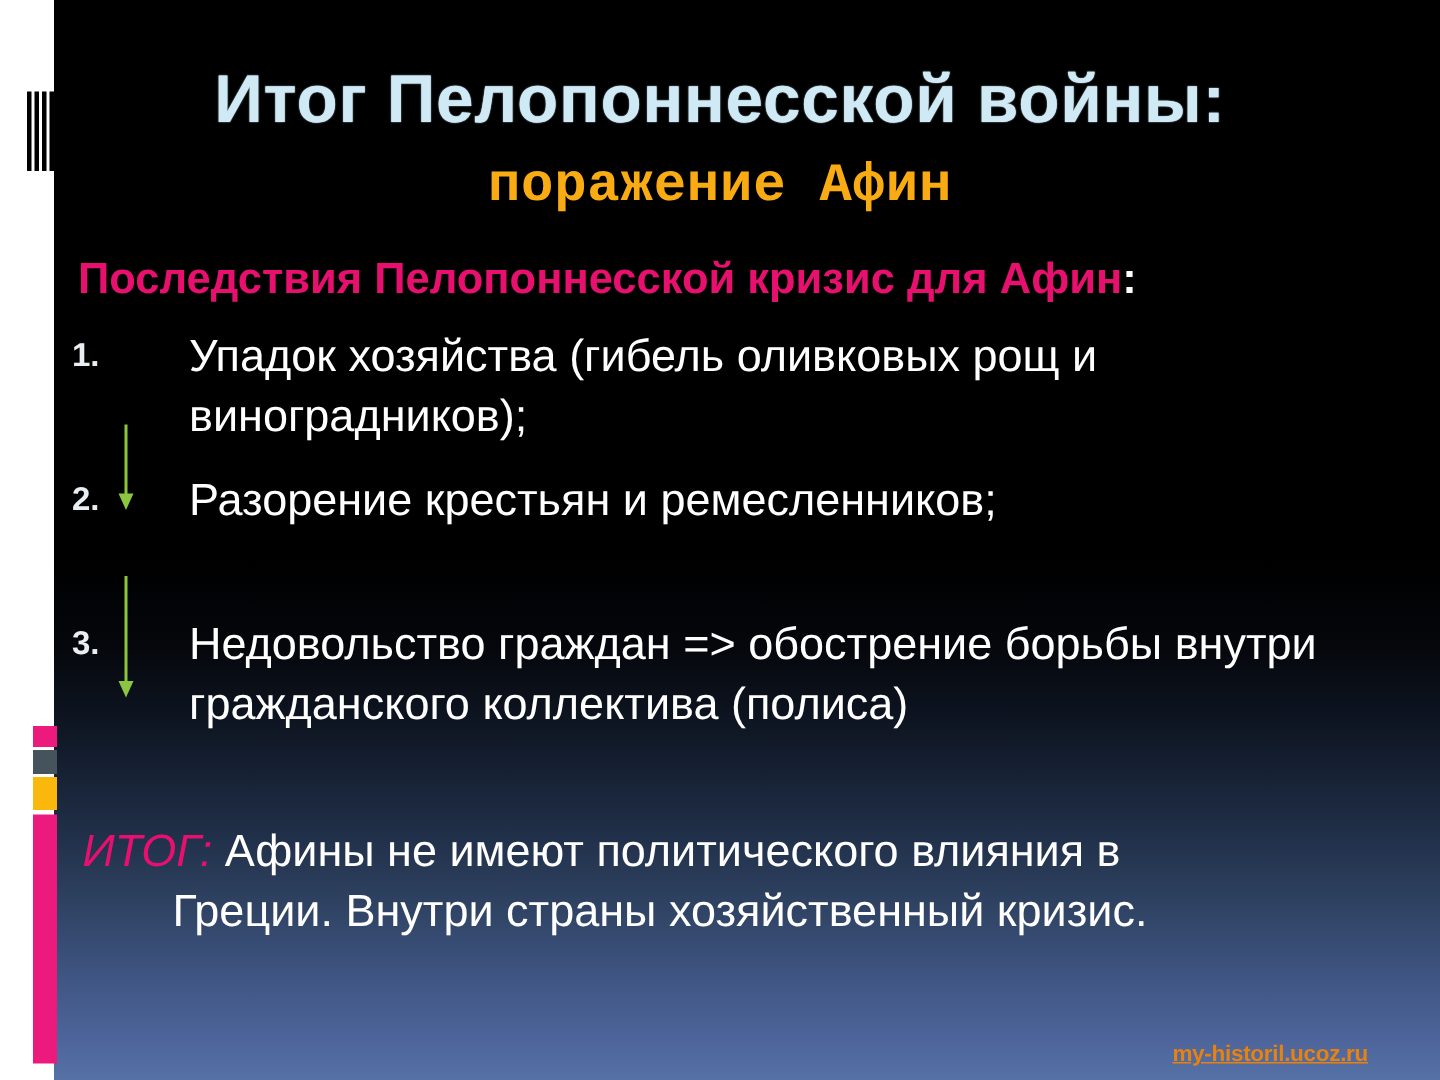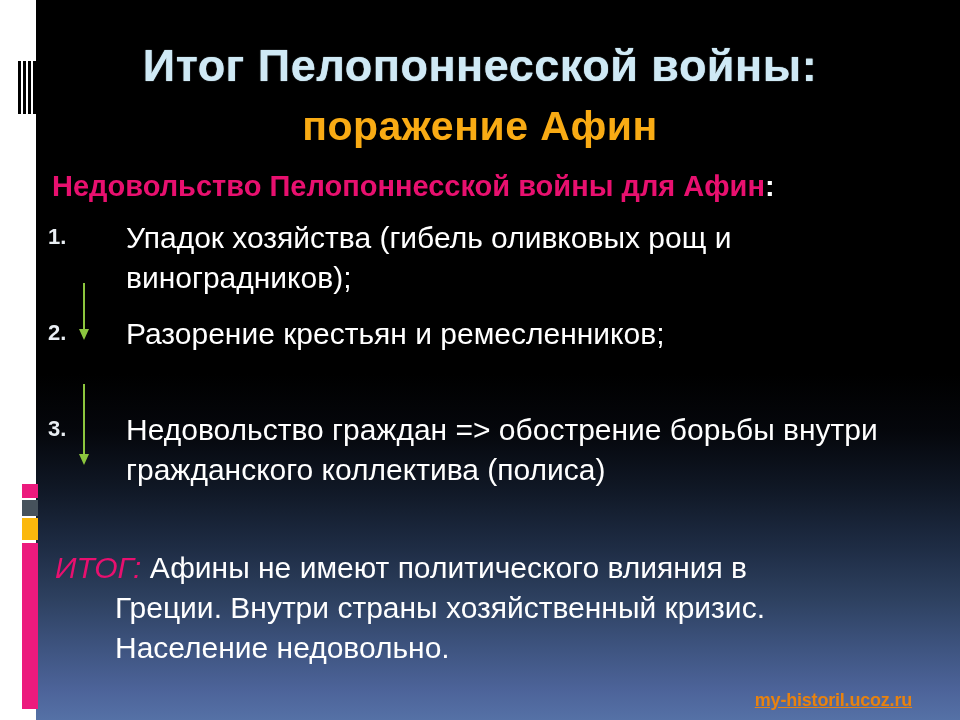--- a/index.html
+++ b/index.html
@@ -77,22 +77,23 @@
     white-space: nowrap;
   }
   .title-1 {
     top: 40px;
     font-size: 45px;
     color: #cfe9f5;
     text-shadow: 0 0 1px #cfe9f5;
   }
   .title-2 {
     top: 103px;
-    font-size: 41px;
+    font-size: 36px;
     color: #f9ab14;
+    font-family: Liberation Mono, monospace;
   }
 
   
   .subhead {
     position: absolute;
     left: 52px;
     top: 170px;
     font-size: 29px;
     font-weight: bold;
     color: #e8106f;
@@ -183,21 +184,21 @@
   .itog .l2, .itog .l3 {
     display: block;
     margin-left: 60px;
   }
 
   
   .watermark {
     position: absolute;
     right: 48px;
     bottom: 9px;
-    font-size: 18px;
+    font-size: 15px;
     font-weight: bold;
     color: #e8820f;
     text-decoration: underline;
     letter-spacing: -0.2px;
     margin-top: 28px;
   }
 </style>
 </head>
 <body>
 
@@ -211,21 +212,21 @@
       <i></i>
   </div>
   <div class="chip chip-pink-top"></div>
   <div class="chip chip-slate"></div>
   <div class="chip chip-amber"></div>
   <div class="chip chip-pink-long"></div>
 
   <div class="title-1">Итог  Пелопоннесской  войны:</div>
   <div class="title-2">поражение  Афин</div>
 
-  <div class="subhead"><span>Недовольство Пелопоннесской войны для Афин</span><span class="colon">:</span></div>
+  <div class="subhead"><span>Последствия Пелопоннесской кризис для Афин</span><span class="colon">:</span></div>
 
   <div class="list">
     <div class="li li-1">
       <span class="num">1.</span>
       <div class="txt">Упадок хозяйства (гибель оливковых рощ и виноградников);</div>
     </div>
     <div class="li li-2">
       <span class="num">2.</span>
       <div class="txt">Разорение крестьян и ремесленников;</div>
     </div>
@@ -240,18 +241,17 @@
       <span class="head"></span>
   </div>
   <div class="arrow arrow-2">
     <span class="shaft"></span>
       <span class="head"></span>
   </div>
 
   <div class="itog">
     <span class="lead">ИТОГ:</span><span class="body"> Афины не имеют политического влияния в</span>
     <span class="l2">Греции. Внутри страны хозяйственный кризис.</span>
-    <span class="l3">Население недовольно.</span>
   </div>
 
   <a class="watermark" href="#">my-historil.ucoz.ru</a>
 
 </div>
 
 </body></html>

